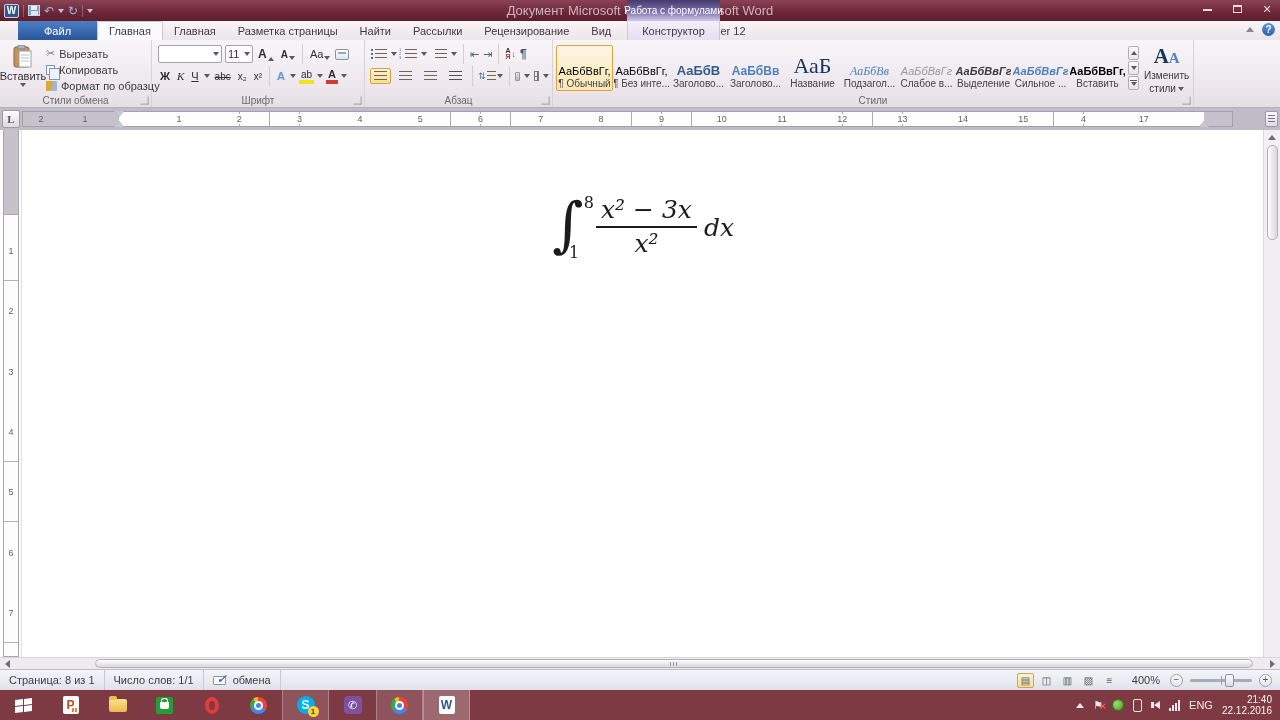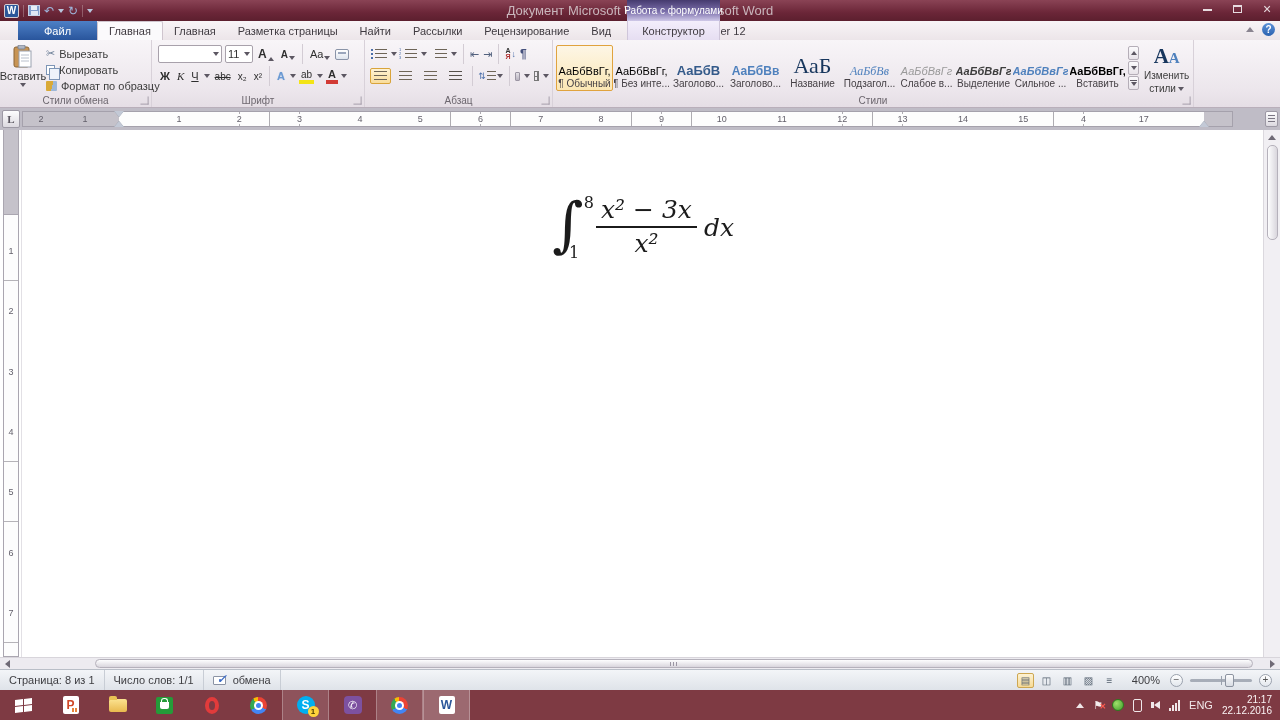--- a/index.html
+++ b/index.html
@@ -627,17 +627,17 @@
         <i class="cone"></i>
       </span>
     <span class="sig">
         <b style="height:3px"></b>
         <b style="height:6px"></b>
         <b style="height:8px"></b>
         <b style="height:11px"></b>
       </span>
     <span>ENG</span>
     <span class="clock">
-      <span>21:17</span>
+      <span>21:40</span>
       <span>22.12.2016</span>
     </span>
   </div>
 </div>
 
 </body></html>

